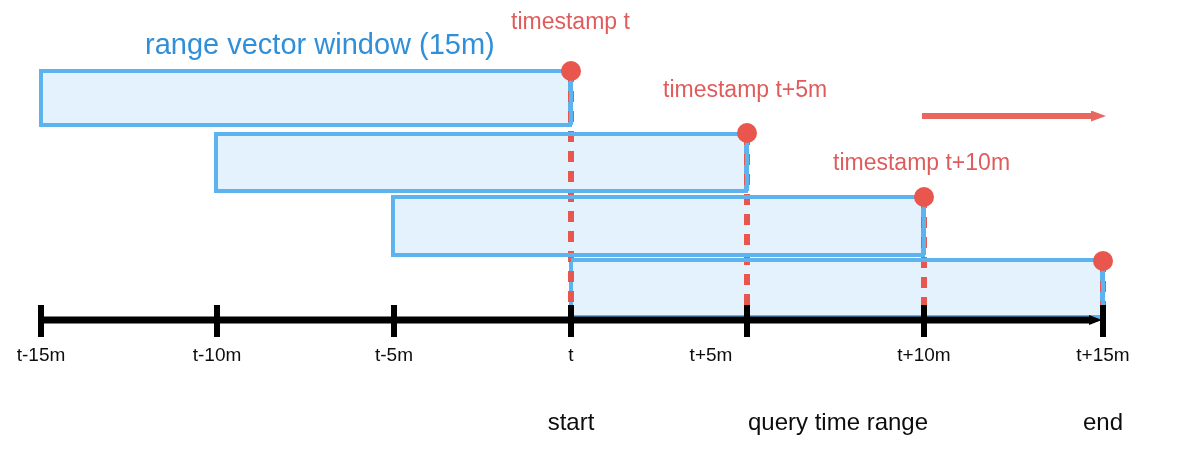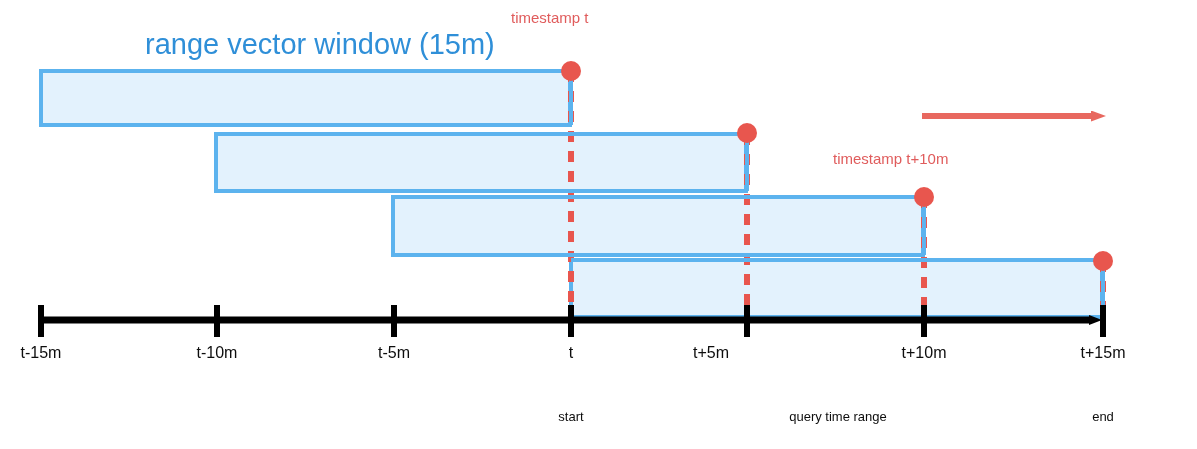--- a/index.html
+++ b/index.html
@@ -30,41 +30,41 @@
     white-space: nowrap;
     line-height: 1;
   }
   .lbl-window {
     font-size: 29px;
     color: #2f8fd8;
     left: 145px;
     top: 30px;
   }
   .lbl-ts {
-    font-size: 15px;
+    font-size: 23px;
     color: #e05c5c;
   }
   .lbl-ts0   { left: 511px; top: 10px; }
   .lbl-ts5   { left: 663px; top: 78px; }
   .lbl-ts10  { left: 833px; top: 142px; margin-top: 9px; }
   .lbl-ts15  { left: 1013px; top: 203px; }
   .lbl-res {
     font-size: 25px;
     color: #e8685f;
     left: 893px;
     top: 85px;
   }
   .lbl-tick {
-    font-size: 16px;
+    font-size: 19px;
     color: #0d0d0d;
     top: 345px;
     transform: translateX(-50%);
   }
   .lbl-note {
-    font-size: 13px;
+    font-size: 24px;
     color: #0d0d0d;
     top: 410px;
     transform: translateX(-50%);
   }
 </style>
 </head>
 <body>
 
 <div id="stage">
 
@@ -118,20 +118,21 @@
       <circle cx="924" cy="197" r="10"></circle>
       <circle cx="1103" cy="261" r="10"></circle>
     </g>
 
     <line x1="922" y1="116" x2="1092" y2="116" stroke="#e8685f" stroke-width="6" marker-end="url(#resArrow)"></line>
   </svg>
 
   <div class="lbl lbl-window">range vector window (15m)</div>
 
   <div class="lbl lbl-ts lbl-ts0">timestamp t</div>
+  <div class="lbl lbl-ts lbl-ts5">timestamp t+5m</div>
   <div class="lbl lbl-ts lbl-ts10">timestamp t+10m</div>
 
 
   <div class="lbl lbl-tick" style="left:41px">t-15m</div>
   <div class="lbl lbl-tick" style="left:217px">t-10m</div>
   <div class="lbl lbl-tick" style="left:394px">t-5m</div>
   <div class="lbl lbl-tick" style="left:571px">t</div>
   <div class="lbl lbl-tick" style="left:711px">t+5m</div>
   <div class="lbl lbl-tick" style="left:924px">t+10m</div>
   <div class="lbl lbl-tick" style="left:1103px">t+15m</div>

